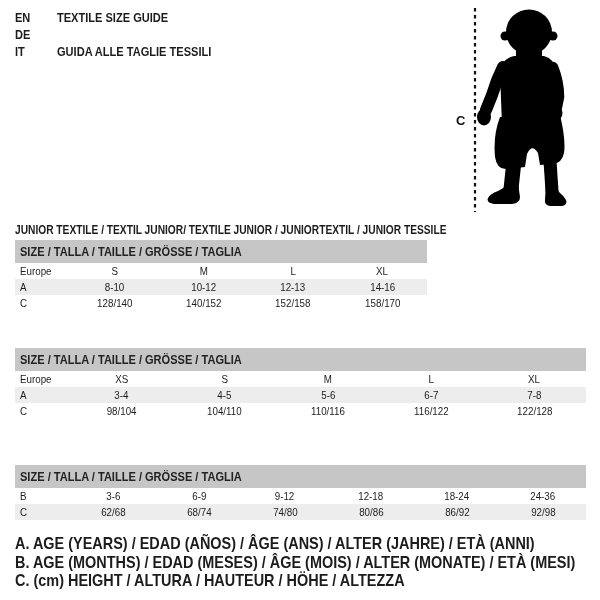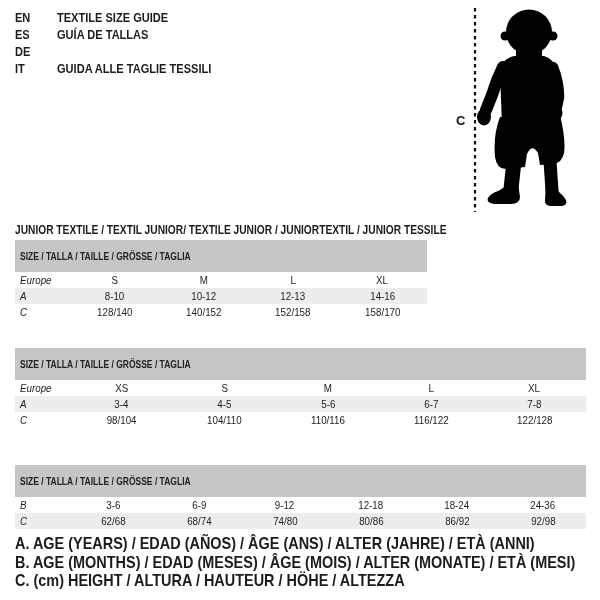--- a/index.html
+++ b/index.html
@@ -21,48 +21,44 @@
 
   
   .sec-title { position:absolute; left:15px; font-weight:bold; font-size:12px; line-height:18px;margin-top:7px; }
   .t-junior   { top:214px; }
   .t-children { top:318px; }
   .t-babies   { top:427px; }
   .sub { font-size:8.5px; vertical-align:-2.5px; }
 
   
   .tbl { position:absolute; left:15px; }
-  .tbl-head { background:#c6c6c6; height:32px; display:flex; align-items:center; padding-left:5px; font-weight:bold; font-size:10px; color:#222; }
+  .tbl-head { background:#c6c6c6; height:23px; display:flex; align-items:center; padding-left:5px; font-weight:bold; font-size:13px; color:#222; }
   .tbl-row { display:grid; align-items:center; height:16px; font-size:11.5px; }
   .tbl-row .td { text-align:center; }
-  .tbl-row .lbl { text-align:left; padding-left:5px;font-style:italic; }
+  .tbl-row .lbl { text-align:left; padding-left:5px; }
   .shade { background:#ededed; }
   .tbl-junior { top:240px; width:412px; }
   .tbl-junior .tbl-row { grid-template-columns:55px repeat(4,1fr); }
   .tbl-children { top:348px; width:571px; }
   .tbl-children .tbl-row { grid-template-columns:55px repeat(5,1fr); }
   .tbl-babies { top:465px; width:571px; }
   .tbl-babies .tbl-row { grid-template-columns:55px repeat(6,1fr); }
 
   
   .footnotes { position:absolute; left:15px; top:535px; font-weight:bold; font-size:17px; line-height:18.5px; }
 </style>
 </head>
 <body>
 
 <div class="canvas">
 
   <div class="lang">
     <div class="lang-row">
       <span class="lang-code"><span class="cl">EN</span></span>
       <span><span class="cl">TEXTILE SIZE GUIDE</span></span>
-    </div>
-    <div class="lang-row">
-      <span class="lang-code"><span class="cl">ES</span></span>
-      <span><span class="cl">GUÍA DE TALLAS</span></span>
     </div>
     <div class="lang-row">
       <span class="lang-code"><span class="cl">DE</span></span>
     </div>
     <div class="lang-row">
       <span class="lang-code"><span class="cl">IT</span></span>
       <span><span class="cl">GUIDA ALLE TAGLIE TESSILI</span></span>
     </div>
   </div>
 

